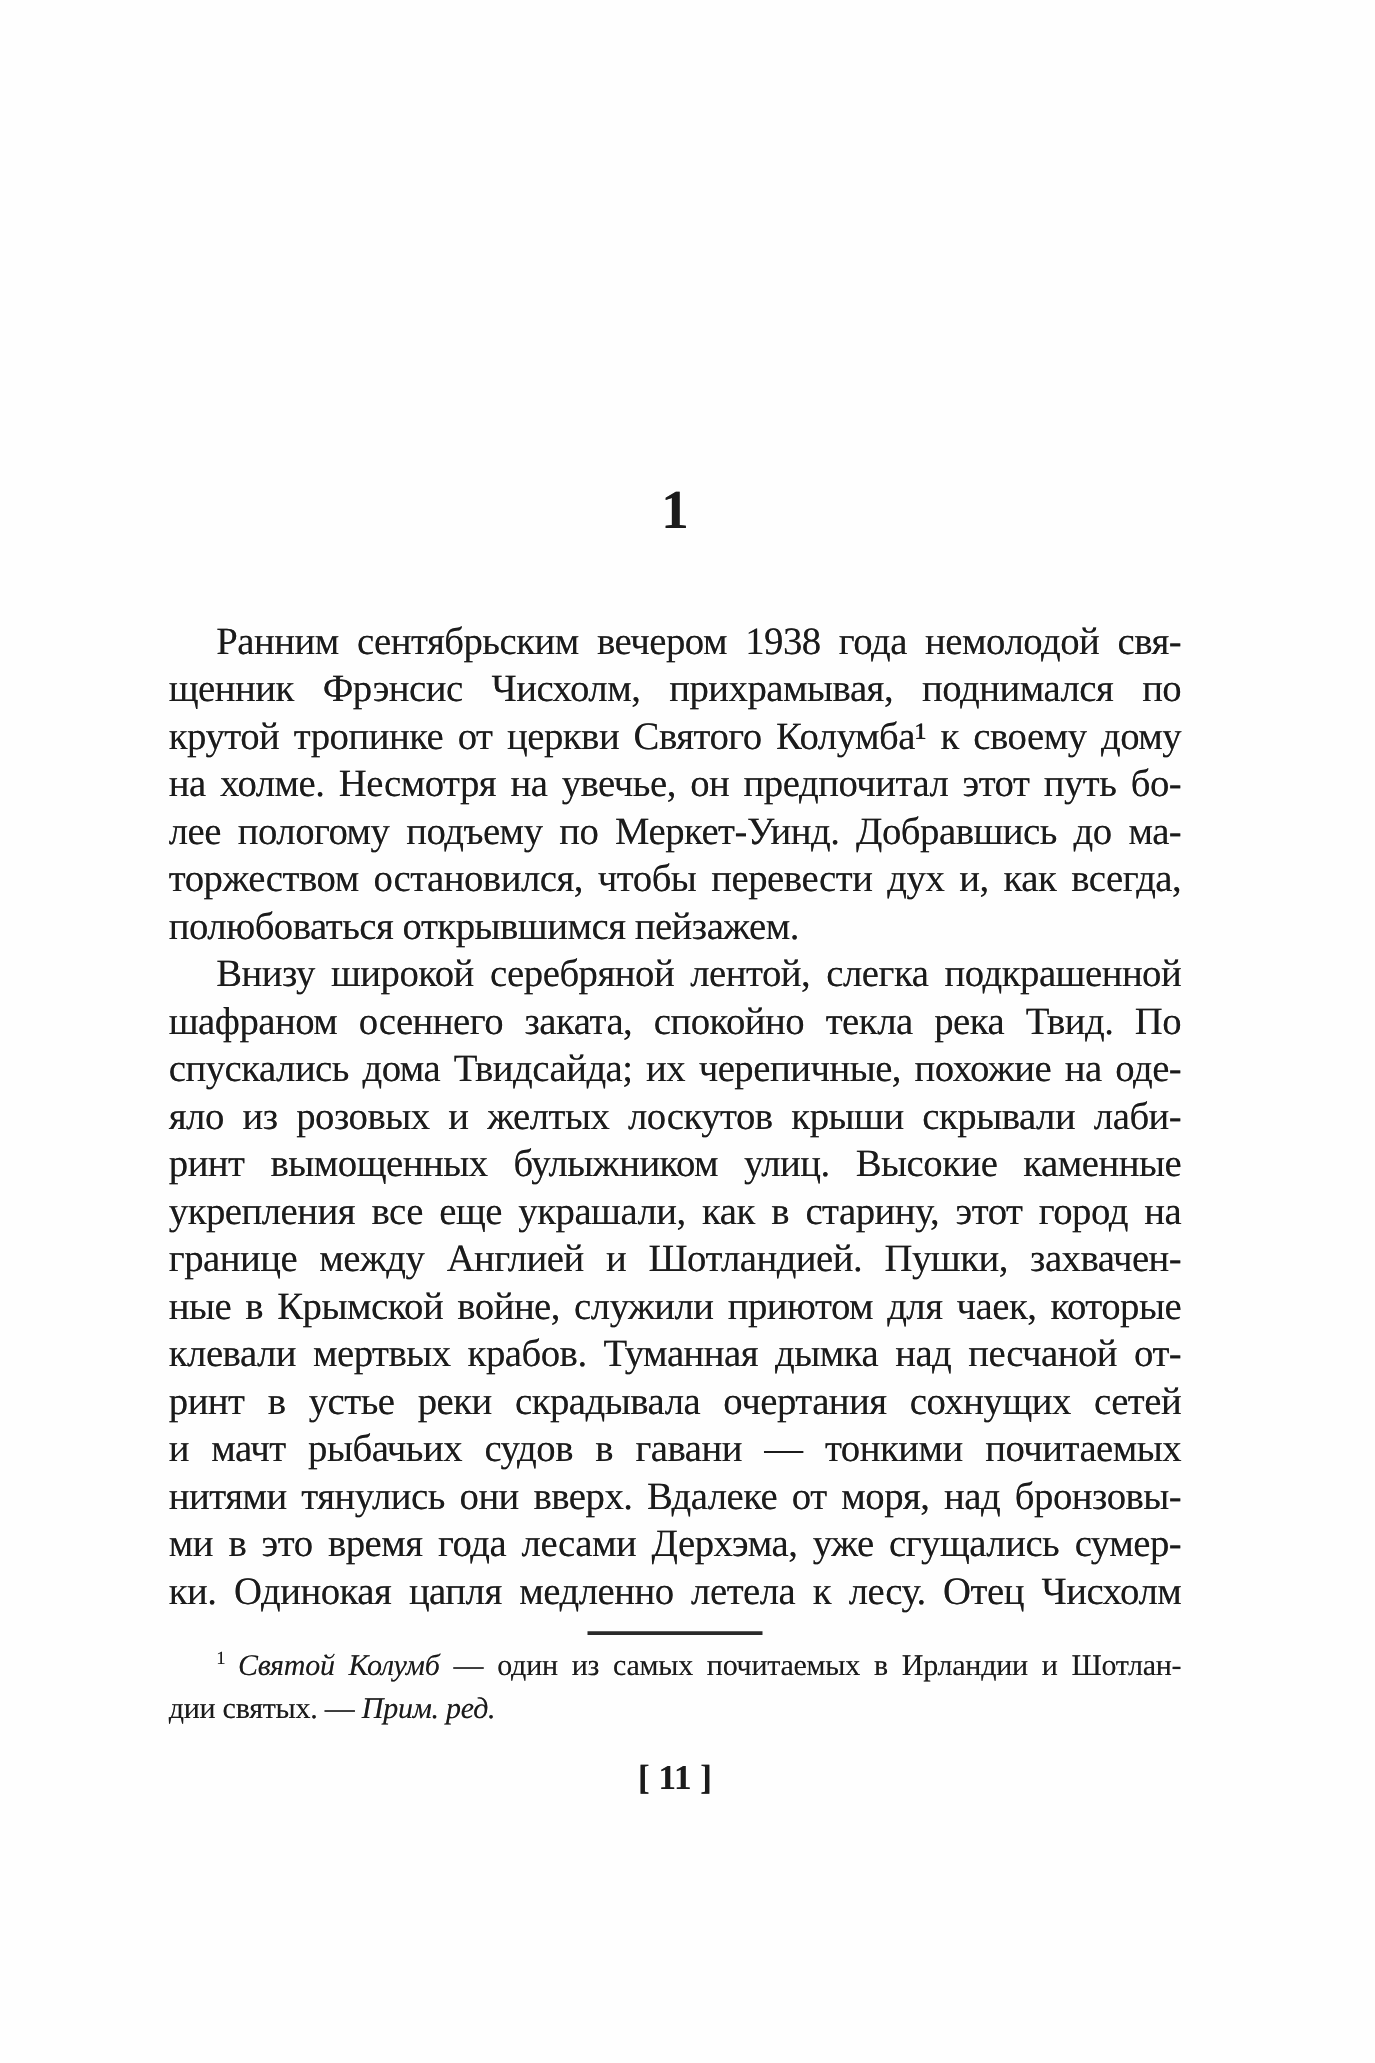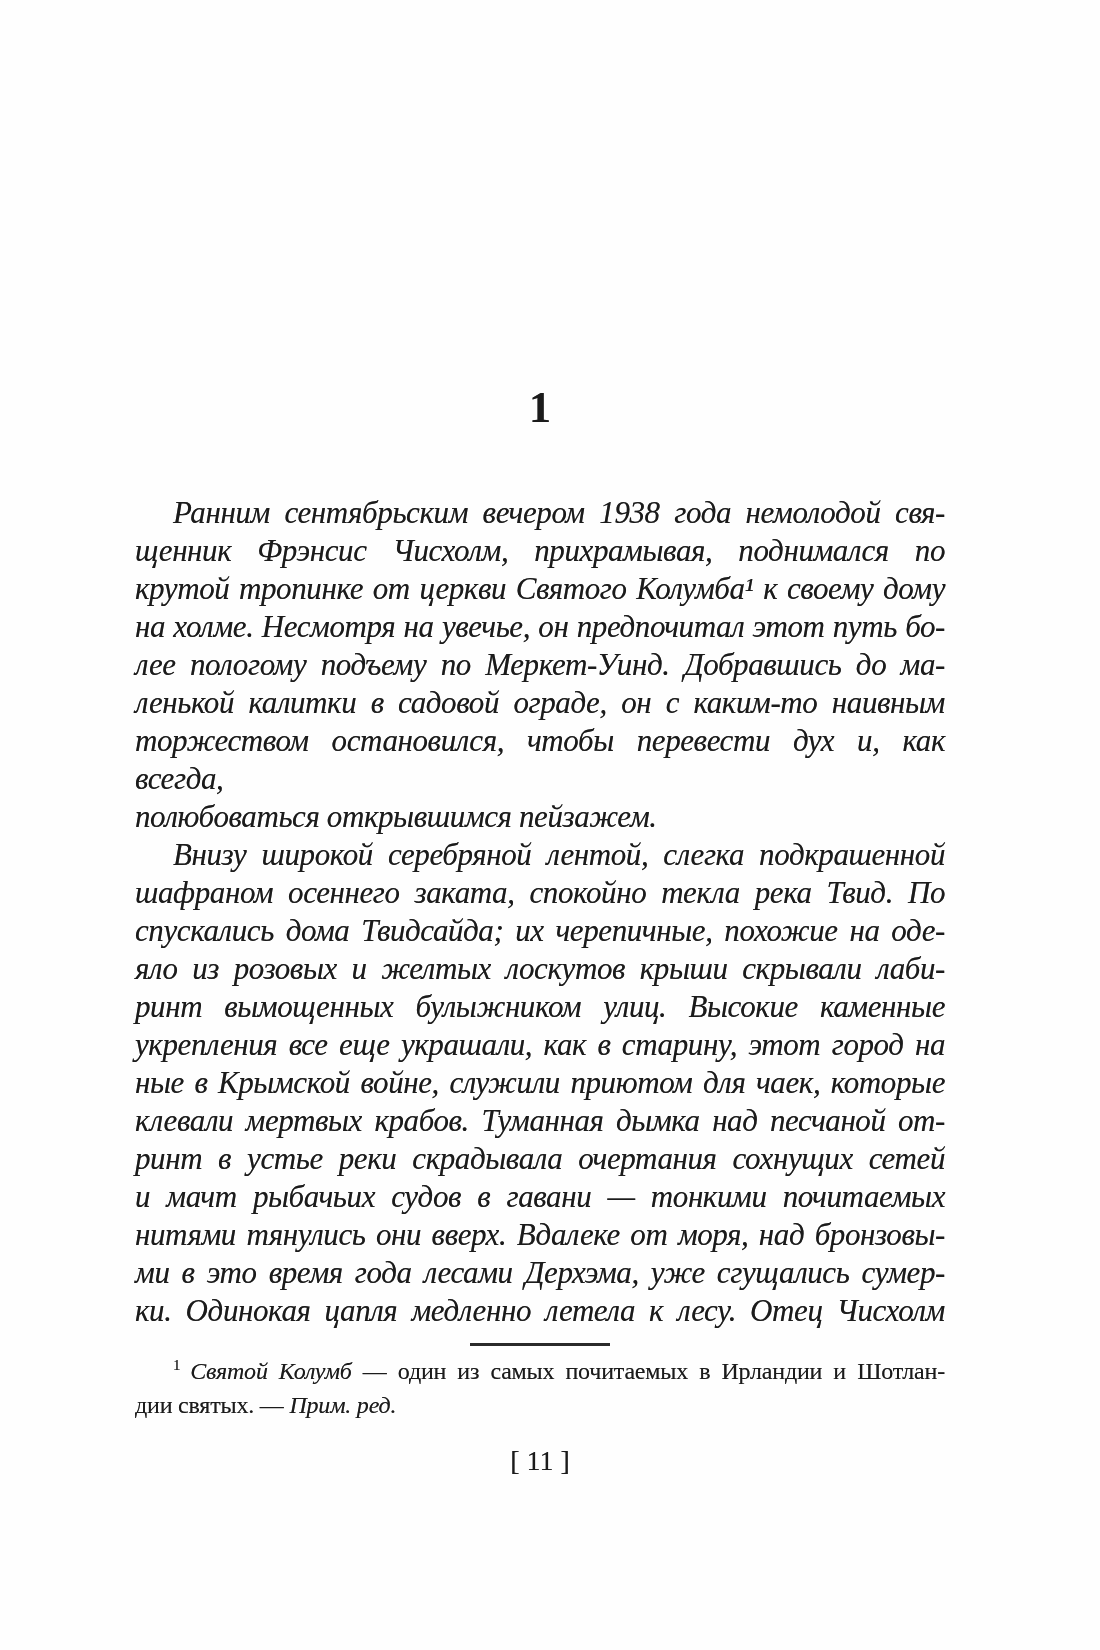--- a/index.html
+++ b/index.html
@@ -29,21 +29,20 @@
     margin-top: 64px;
     font-size: 31px;
     letter-spacing: -0.4px;
     text-shadow: 0 0 0.5px rgba(0,0,0,0.55);
   }
   .line {
     line-height: 38px;
     text-align: justify;
     text-align-last: justify;
     white-space: normal;
-    font-style: italic;
   }
   .line.first { padding-left: 38px; }
   .line.endpara { text-align-last: left; }
   .fn-rule {
     margin-top: 13px;
     width: 140px;
     height: 3px;
     background: #2a2a2a;
     border: none;
   }
@@ -65,49 +64,49 @@
     font-size: 15px;
     line-height: 0;
     vertical-align: super;
     padding-right: 10px;
   }
   .pageno {
     margin-top: 24px;
     text-align: center;
     font-size: 28px;
     line-height: 30px;
-    font-weight: normal;
+    font-weight: bold;
     text-shadow: 0 0 0.5px rgba(0,0,0,0.55);
   }
 </style>
 </head>
 <body>
 
 <div class="page">
   <div class="textcol">
     <div class="chapter">1</div>
 
     <div class="bodytext">
         <div>
           <div class="line first">Ранним сентябрьским вечером 1938 года немолодой свя-</div>
           <div class="line">щенник Фрэнсис Чисхолм, прихрамывая, поднимался по</div>
           <div class="line">крутой тропинке от церкви Святого Колумба¹ к своему дому</div>
           <div class="line">на холме. Несмотря на увечье, он предпочитал этот путь бо-</div>
           <div class="line">лее пологому подъему по Меркет-Уинд. Добравшись до ма-</div>
-          <div class="line">ленькой калитки в садовой ограде, он с каким-то наивным</div>
           <div class="line">торжеством остановился, чтобы перевести дух и, как всегда,</div>
           <div class="line endpara">полюбоваться открывшимся пейзажем.</div>
         </div>
         <div>
           <div class="line first">Внизу широкой серебряной лентой, слегка подкрашенной</div>
           <div class="line">шафраном осеннего заката, спокойно текла река Твид. По</div>
           <div class="line">спускались дома Твидсайда; их черепичные, похожие на оде-</div>
           <div class="line">яло из розовых и желтых лоскутов крыши скрывали лаби-</div>
           <div class="line">ринт вымощенных булыжником улиц. Высокие каменные</div>
           <div class="line">укрепления все еще украшали, как в старину, этот город на</div>
+          <div class="line">границе между Англией и Шотландией. Пушки, захвачен-</div>
           <div class="line">ные в Крымской войне, служили приютом для чаек, которые</div>
           <div class="line">клевали мертвых крабов. Туманная дымка над песчаной от-</div>
           <div class="line">ринт в устье реки скрадывала очертания сохнущих сетей</div>
           <div class="line">и мачт рыбачьих судов в гавани — тонкими почитаемых</div>
           <div class="line">нитями тянулись они вверх. Вдалеке от моря, над бронзовы-</div>
           <div class="line">ми в это время года лесами Дерхэма, уже сгущались сумер-</div>
           <div class="line">ки. Одинокая цапля медленно летела к лесу. Отец Чисхолм</div>
         </div>
       </div>
 

